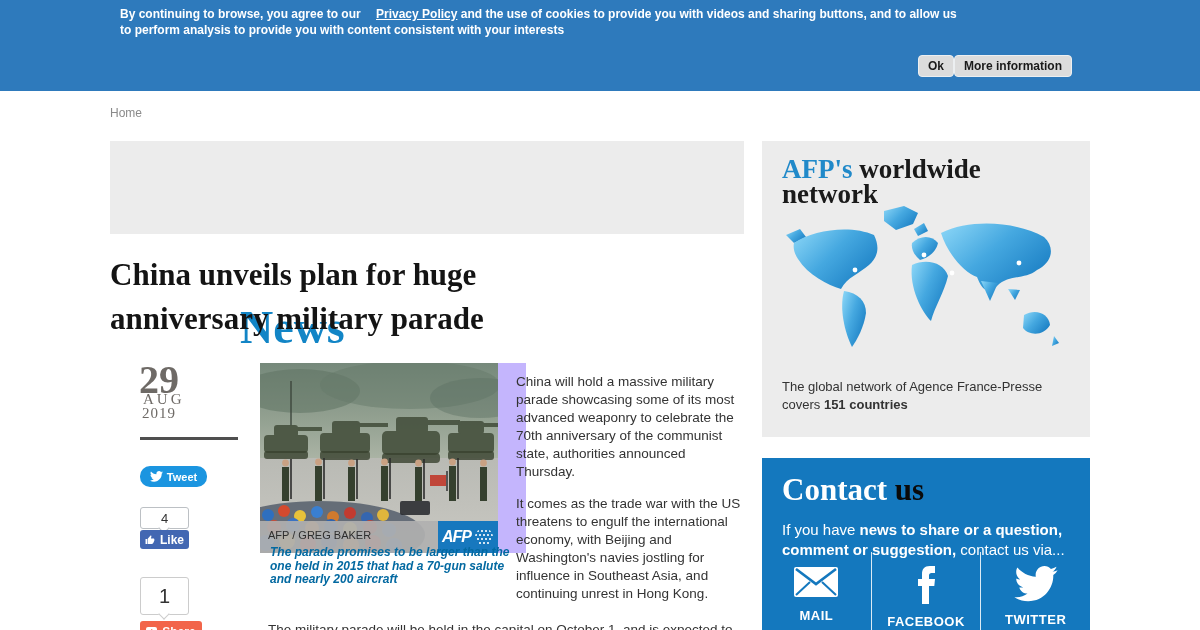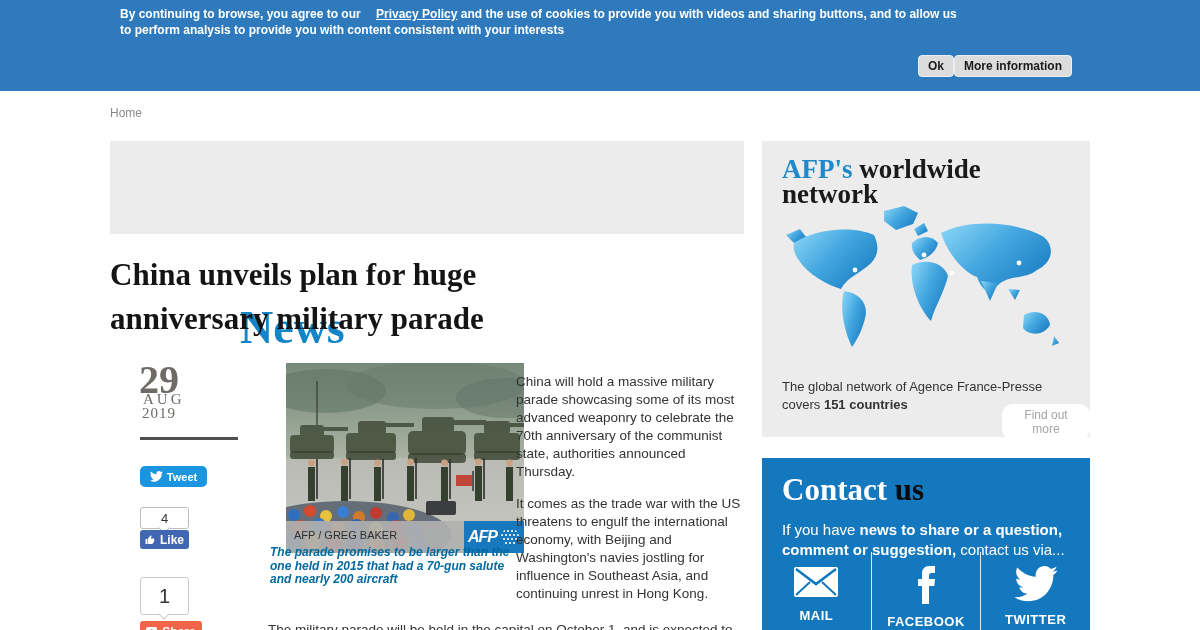--- a/index.html
+++ b/index.html
@@ -22,35 +22,35 @@
   .section-title { left:130px; top:160px; font-family:"Liberation Serif",serif; font-weight:bold; font-size:46px; color:#1285c6; }
 
   
   .article-title { left:110px; top:253px; width:480px; font-family:"Liberation Serif",serif; font-weight:bold; font-size:31px; line-height:44px; color:#141414; }
 
   .date-day { left:139px; top:360px; font-family:"Liberation Serif",serif; font-weight:bold; font-size:40px; color:#6e6a66; line-height:40px; }
   .date-month { left:143px; top:391px; font-family:"Liberation Serif",serif; font-size:15px; letter-spacing:3px; color:#6e6a66; }
   .date-year { left:142px; top:405px; font-family:"Liberation Serif",serif; font-size:15px; letter-spacing:1px; color:#6e6a66; }
   .date-divider { left:140px; top:437px; width:98px; height:3px; background:#4f4f4f; }
 
-  .tweet-btn { left:140px; top:466px; width:67px; height:21px; background:#1b95e0; border-radius:5px; color:#fff; font-size:11px; font-weight:bold; display:flex; align-items:center; justify-content:center; gap:4px; cursor:pointer; }
+  .tweet-btn { left:140px; top:466px; width:67px; height:21px; background:#1b95e0; border-radius:10px; color:#fff; font-size:11px; font-weight:bold; display:flex; align-items:center; justify-content:center; gap:4px; cursor:pointer; }
 
   .count-box { background:#fff; border:1px solid #bcc0c4; border-radius:3px; color:#333; display:flex; align-items:center; justify-content:center; }
   .like-count { left:140px; top:507px; width:49px; height:22px; font-size:13px; }
   .caret { width:8px; height:8px; background:#fff; border-right:1px solid #bcc0c4; border-bottom:1px solid #bcc0c4; transform:rotate(45deg); }
   .like-caret { left:160px; top:524px; }
   .like-btn { left:140px; top:530px; width:49px; height:19px; background:#4267b2; border-radius:3px; color:#fff; font-size:12px; font-weight:bold; display:flex; align-items:center; justify-content:center; gap:4px; cursor:pointer; }
 
   .share-count { left:140px; top:577px; width:49px; height:38px; font-size:20px; border-color:#cccccc; }
   .share-caret { left:160px; top:610px; border-color:#ccc; }
   .share-btn { left:140px; top:621px; width:62px; height:22px; background:#f2654a; border-radius:3px; color:#fff; font-size:12px; font-weight:bold; display:flex; align-items:center; justify-content:center; gap:5px; cursor:pointer; }
   .share-plus { display:inline-block; width:11px; height:11px; background:#fff; color:#f2654a; border-radius:2px; font-size:11px; line-height:11px; text-align:center; font-weight:bold; }
 
   
-  .photo { left:286px; top:363px; width:238px; height:190px; overflow:hidden; background:#c4b5fd; }
+  .photo { left:260px; top:363px; width:266px; height:190px; overflow:hidden; background:#c4b5fd; }
   .photo-credit-bar { left:0; top:158px; width:238px; height:32px; background:rgba(176,176,176,.92); }
   .photo-credit { left:8px; top:8px; font-size:11px; color:#2e2e2e; }
   .afp-logo { left:178px; top:0; width:60px; height:32px; background:#1778be; display:flex; align-items:center; justify-content:center; gap:3px; }
   .afp-logo-text { color:#fff; font-weight:bold; font-style:italic; font-size:16px; letter-spacing:-1px; }
 
   .photo-caption { left:270px; top:546px; width:242px; font-size:12px; line-height:13.5px; font-weight:bold; font-style:italic; color:#0369a1; }
 
   .article-body { left:516px; top:373px; width:230px; font-size:13.5px; line-height:18px; color:#333; }
   .article-body p + p { margin-top:14px; }
   .article-p3 { left:268px; top:621px; width:478px; font-size:13.5px; line-height:18px; color:#333; }
@@ -300,21 +300,20 @@
     <g fill="#ffffff">
       <circle cx="71" cy="67" r="2.4"></circle>
       <circle cx="140" cy="52" r="2.4"></circle>
       <circle cx="168" cy="70" r="2.4"></circle>
       <circle cx="235" cy="60" r="2.4"></circle>
     </g>
   </svg>
   <div class="abs network-desc">
     <span>The global network of Agence France-Presse covers </span><b>151 countries</b>
   </div>
-  <button class="abs findout-btn">Find out more</button>
 </div>
 
 <div class="abs contact-box">
   <div class="abs contact-intro">
     <span>If you have </span><b>news to share or a question, comment or suggestion,</b><span> contact us via...</span>
   </div>
   <div class="abs contact-title">
     <span>Contact </span><span class="hl-black">us</span>
   </div>
   <div class="abs channels">

